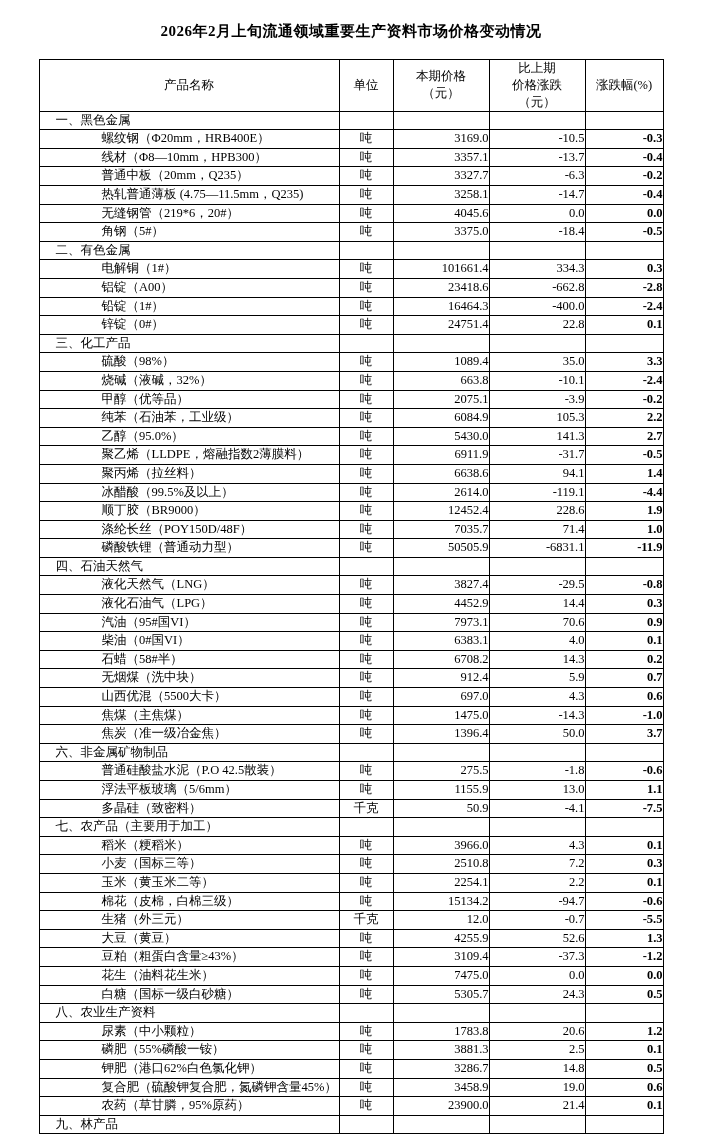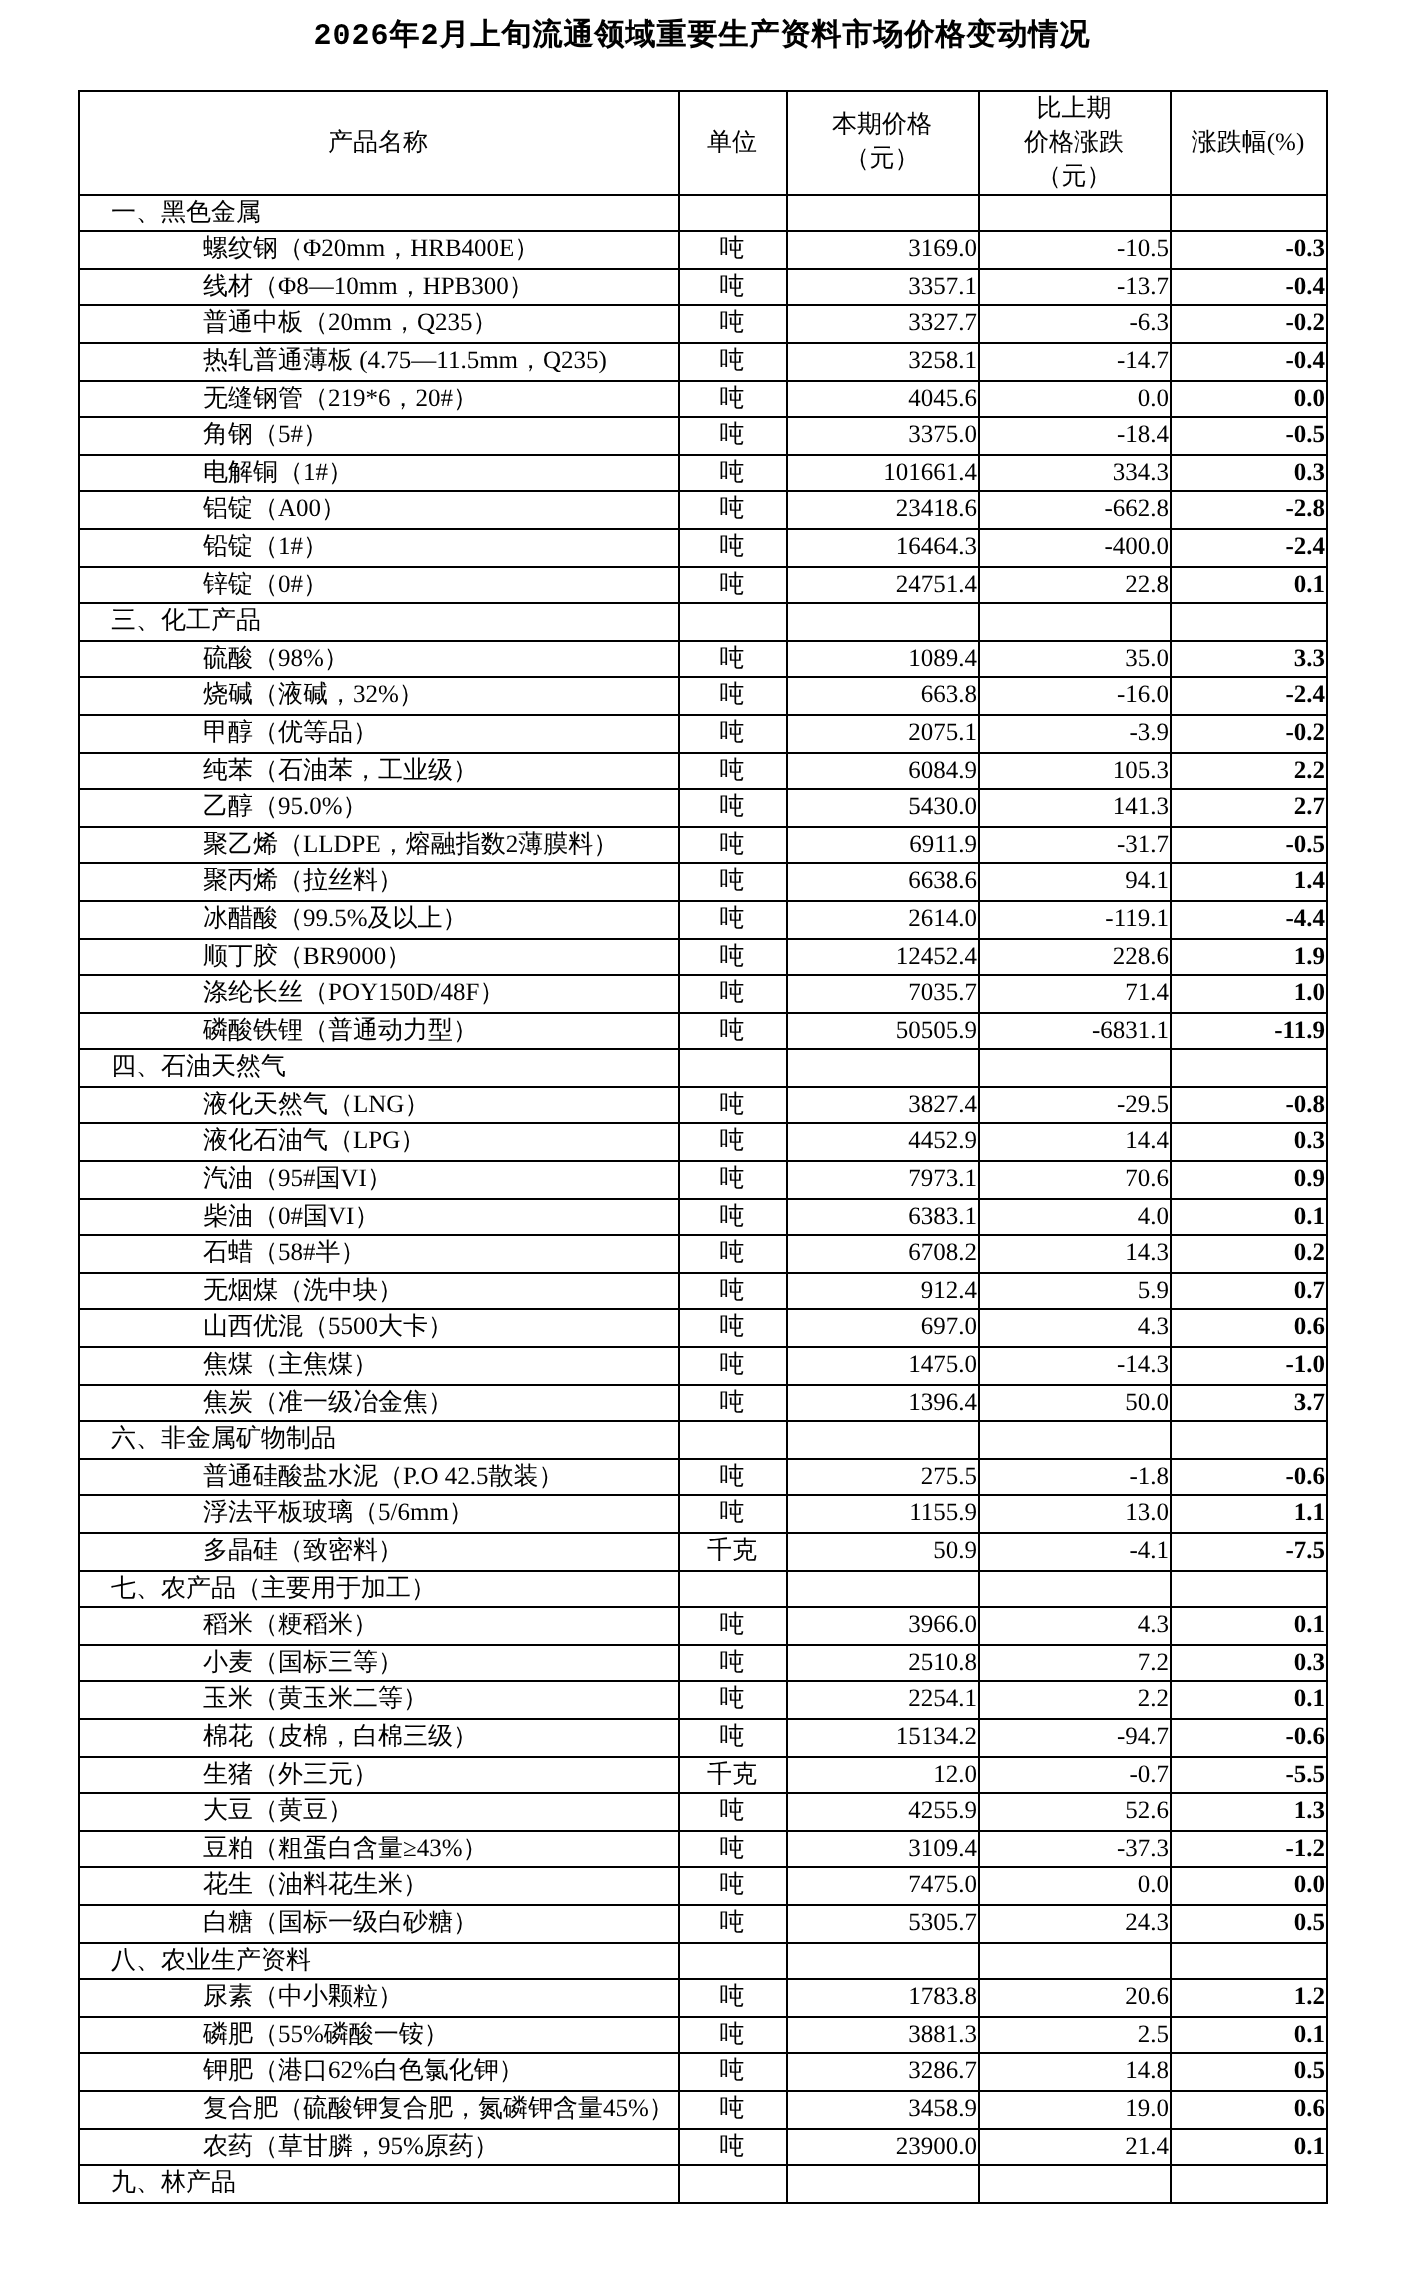--- a/index.html
+++ b/index.html
@@ -17,22 +17,22 @@
   .page {
     width: 702px;
     box-sizing: border-box;
     padding: 0;
   }
   .doc-title {
     text-align: center;
     font-weight: bold;
     font-size: 15px;
     letter-spacing: 0.5px;
-    padding: 8px 40px 18px 40px;
-    font-family: Liberation Mono, monospace;
+    padding: 22px 40px 18px 40px;
+    font-family: Liberation Serif, serif;
   }
   table.price-table {
     border-collapse: collapse;
     margin: 0 auto;
     width: 624px;
     table-layout: fixed;
     font-size: 12.5px;
   }
   table.price-table th,
   table.price-table td {
@@ -157,20 +157,27 @@
           <td class="c-num">0.0</td>
           <td class="c-rate">0.0</td>
         </tr>
         <tr class="lvl-item">
           <td class="c-name">角钢（5#）</td>
           <td class="c-unit">吨</td>
           <td class="c-num">3375.0</td>
           <td class="c-num">-18.4</td>
           <td class="c-rate">-0.5</td>
         </tr>
+        <tr class="lvl-cat">
+          <td class="c-name">二、有色金属</td>
+          <td class="c-unit"></td>
+          <td class="c-num"></td>
+          <td class="c-num"></td>
+          <td class="c-rate"></td>
+        </tr>
         <tr class="lvl-item">
           <td class="c-name">电解铜（1#）</td>
           <td class="c-unit">吨</td>
           <td class="c-num">101661.4</td>
           <td class="c-num">334.3</td>
           <td class="c-rate">0.3</td>
         </tr>
         <tr class="lvl-item">
           <td class="c-name">铝锭（A00）</td>
           <td class="c-unit">吨</td>
@@ -203,21 +210,21 @@
           <td class="c-name">硫酸（98%）</td>
           <td class="c-unit">吨</td>
           <td class="c-num">1089.4</td>
           <td class="c-num">35.0</td>
           <td class="c-rate">3.3</td>
         </tr>
         <tr class="lvl-item">
           <td class="c-name">烧碱（液碱，32%）</td>
           <td class="c-unit">吨</td>
           <td class="c-num">663.8</td>
-          <td class="c-num">-16.0</td>
+          <td class="c-num">-10.1</td>
           <td class="c-rate">-2.4</td>
         </tr>
         <tr class="lvl-item">
           <td class="c-name">甲醇（优等品）</td>
           <td class="c-unit">吨</td>
           <td class="c-num">2075.1</td>
           <td class="c-num">-3.9</td>
           <td class="c-rate">-0.2</td>
         </tr>
         <tr class="lvl-item">

